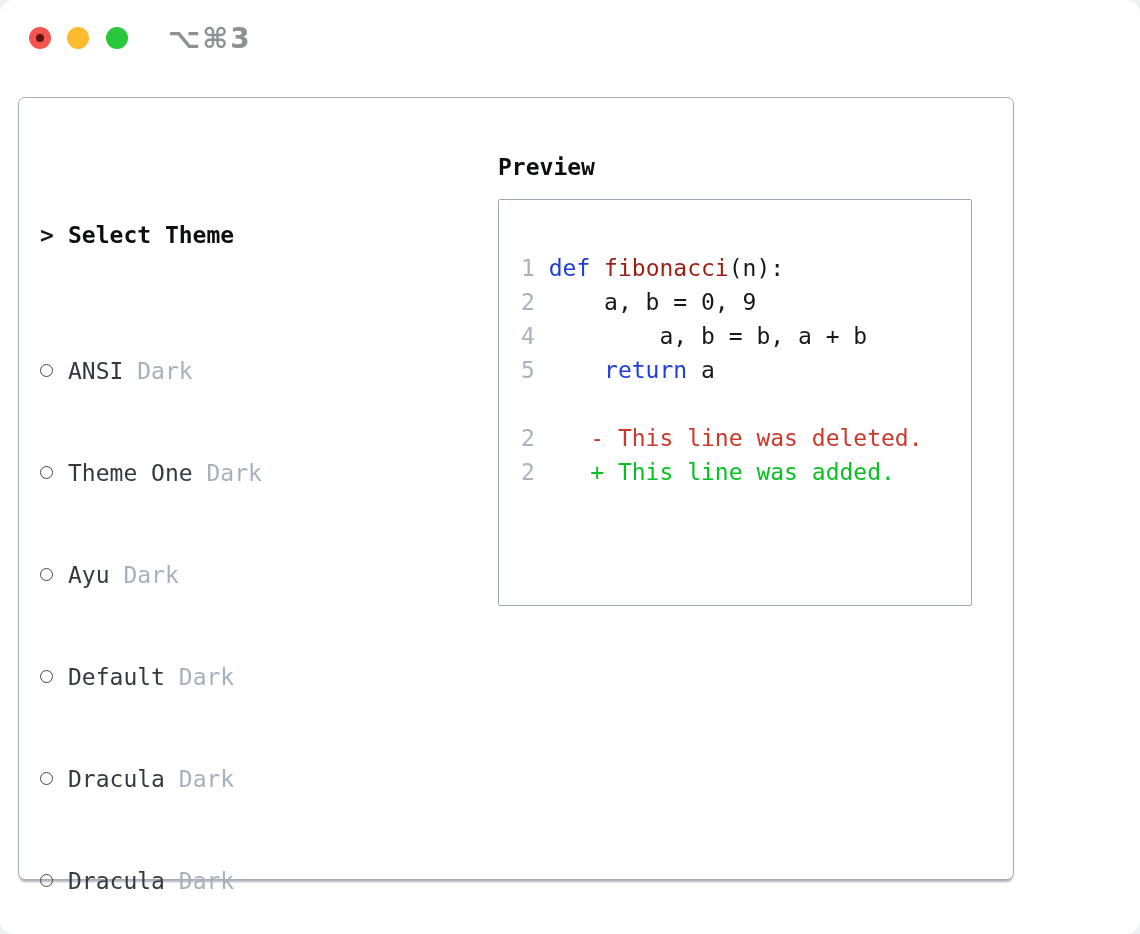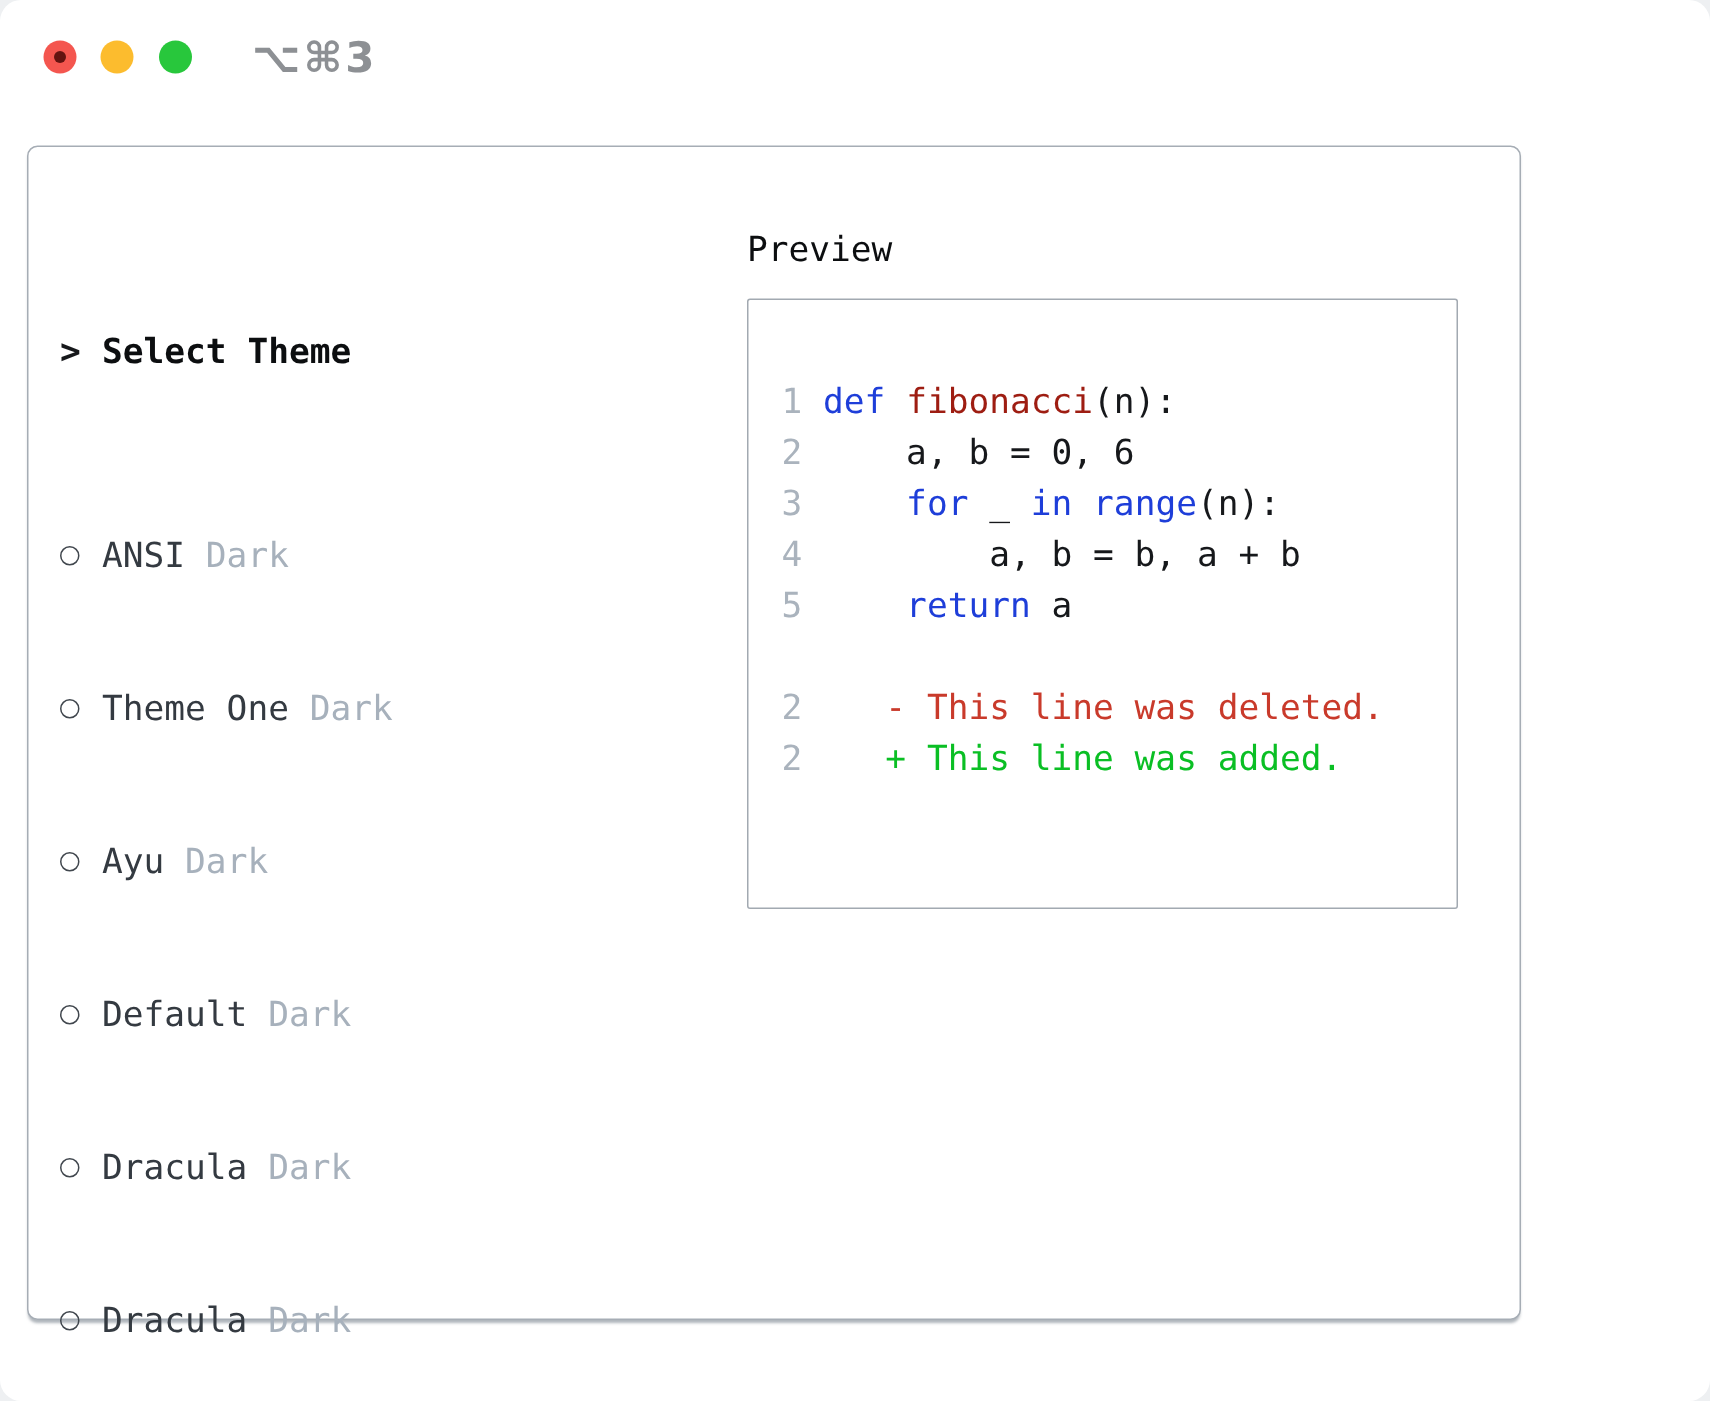--- a/index.html
+++ b/index.html
@@ -42,21 +42,21 @@
   .mark { display:inline-block; width:28px; flex:0 0 28px; position:relative; height:34px; }
   .circ { position:absolute; left:0; top:10px; width:13px; height:13px; border-radius:50%;
           border:1.5px solid #41474e; box-sizing:border-box; }
   .cursor { font-weight:700; color:var(--ink); line-height:34px; }
   .col-title { font-weight:700; color:#0c0e10; }
   .name { color:var(--name); }
   .tag { color:var(--muted); margin-left:1ch; }
 
   
   .preview-col { position:absolute; left:479px; top:52px; width:500px; }
-  .preview-title { font-size:23px; line-height:34px; font-weight:400; color:#0c0e10; }
+  .preview-title { font-size:23px; line-height:34px; font-weight:700; color:#0c0e10; }
   .preview-box {
     margin-top:15px; width:474px; height:407px; box-sizing:border-box;
     border:1.5px solid #a2a9b1; border-radius:2px; background:#fff;
     padding:51px 0 0 22px; overflow:hidden;
   }
   .cl { white-space:pre; font-size:23px; line-height:34px; height:34px; color:var(--ink); }
   .ln { display:inline-block; width:2ch; color:#aab3bd; }
   .kw { color:var(--kw); }
   .fn { color:var(--fn); }
   .pl { color:var(--ink); }
@@ -115,22 +115,21 @@
     
 
     
     
   </div>
 
   <div class="preview-col">
     <div class="preview-title">Preview</div>
     <div class="preview-box">
       <div class="cl"><span class="ln">1</span><span class="kw">def</span><span class="pl"> </span><span class="fn">fibonacci</span><span class="pl">(n):</span></div>
-      <div class="cl"><span class="ln">2</span><span class="pl">    a, b = 0, 6</span></div>
-      <div class="cl"><span class="ln">3</span><span class="pl">    </span><span class="kw">for</span><span class="pl"> _ </span><span class="kw">in</span><span class="pl"> </span><span class="kw">range</span><span class="pl">(n):</span></div>
+      <div class="cl"><span class="ln">2</span><span class="pl">    a, b = 0, 9</span></div>
       <div class="cl"><span class="ln">4</span><span class="pl">        a, b = b, a + b</span></div>
       <div class="cl"><span class="ln">5</span><span class="pl">    </span><span class="kw">return</span><span class="pl"> a</span></div>
       <div class="cl"></div>
       <div class="cl"><span class="ln">2</span><span class="del">   - This line was deleted.</span></div>
       <div class="cl"><span class="ln">2</span><span class="add">   + This line was added.</span></div>
     </div>
   </div>
 
 </div>
 

